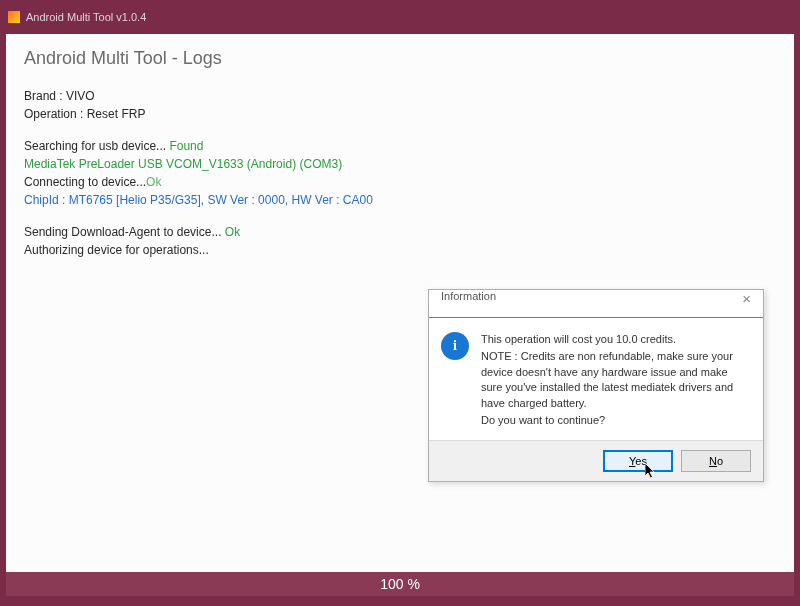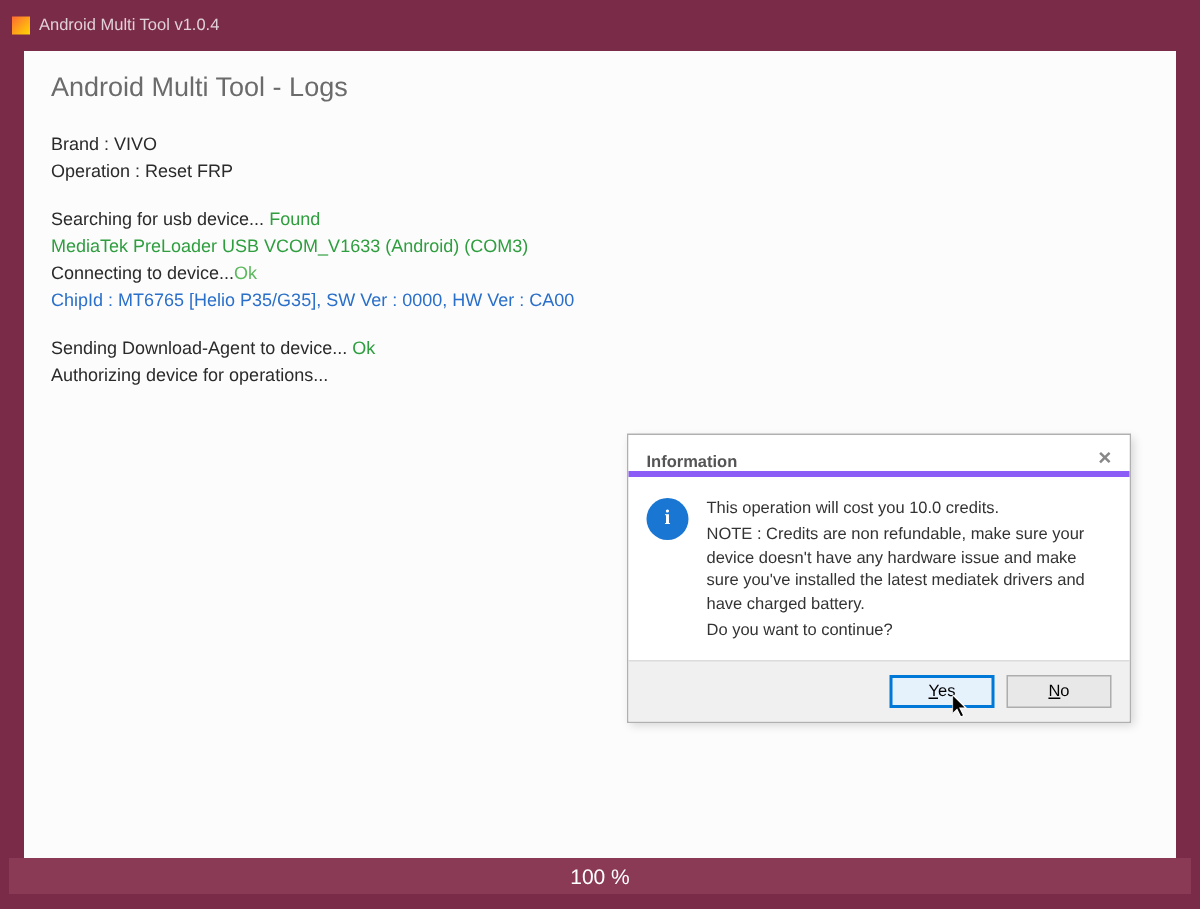--- a/index.html
+++ b/index.html
@@ -26,21 +26,21 @@
       gap: 6px;
     }
     .titlebar-icon {
       width: 12px;
       height: 12px;
       background: linear-gradient(135deg, #ff6b35, #ffd700);
       display: inline-block;
     }
     .content-area {
       background: #fcfcfc;
-      margin: 0 16px;
+      margin: 0 6px;
       height: 540px;
       padding: 14px 18px;
       position: relative;
     }
     .page-title {
       font-size: 18px;
       color: #6b6b6b;
       font-weight: 400;
       margin-bottom: 18px;
     }
@@ -62,26 +62,25 @@
       top: 255px;
       right: 30px;
       width: 336px;
       background: #fff;
       border: 1px solid #b0b0b0;
       box-shadow: 2px 2px 6px rgba(0,0,0,0.15);
     }
     .dialog-titlebar {
       height: 28px;
       background: #fff;
-      border-bottom: 4px solid #8b5cf6;
-      display: flex;
-      align-items: flex-end;
+      border-bottom: 1px solid #8b5cf6;
+      display: flex;
+      align-items: flex-start;
       justify-content: space-between;
       padding: 0 8px 0 12px;
-      font-weight: bold;
     }
     .dialog-title {
       font-size: 11px;
       color: #555;
     }
     .dialog-close {
       font-size: 15px;
       color: #888;
       cursor: pointer;
       padding: 0 4px;

